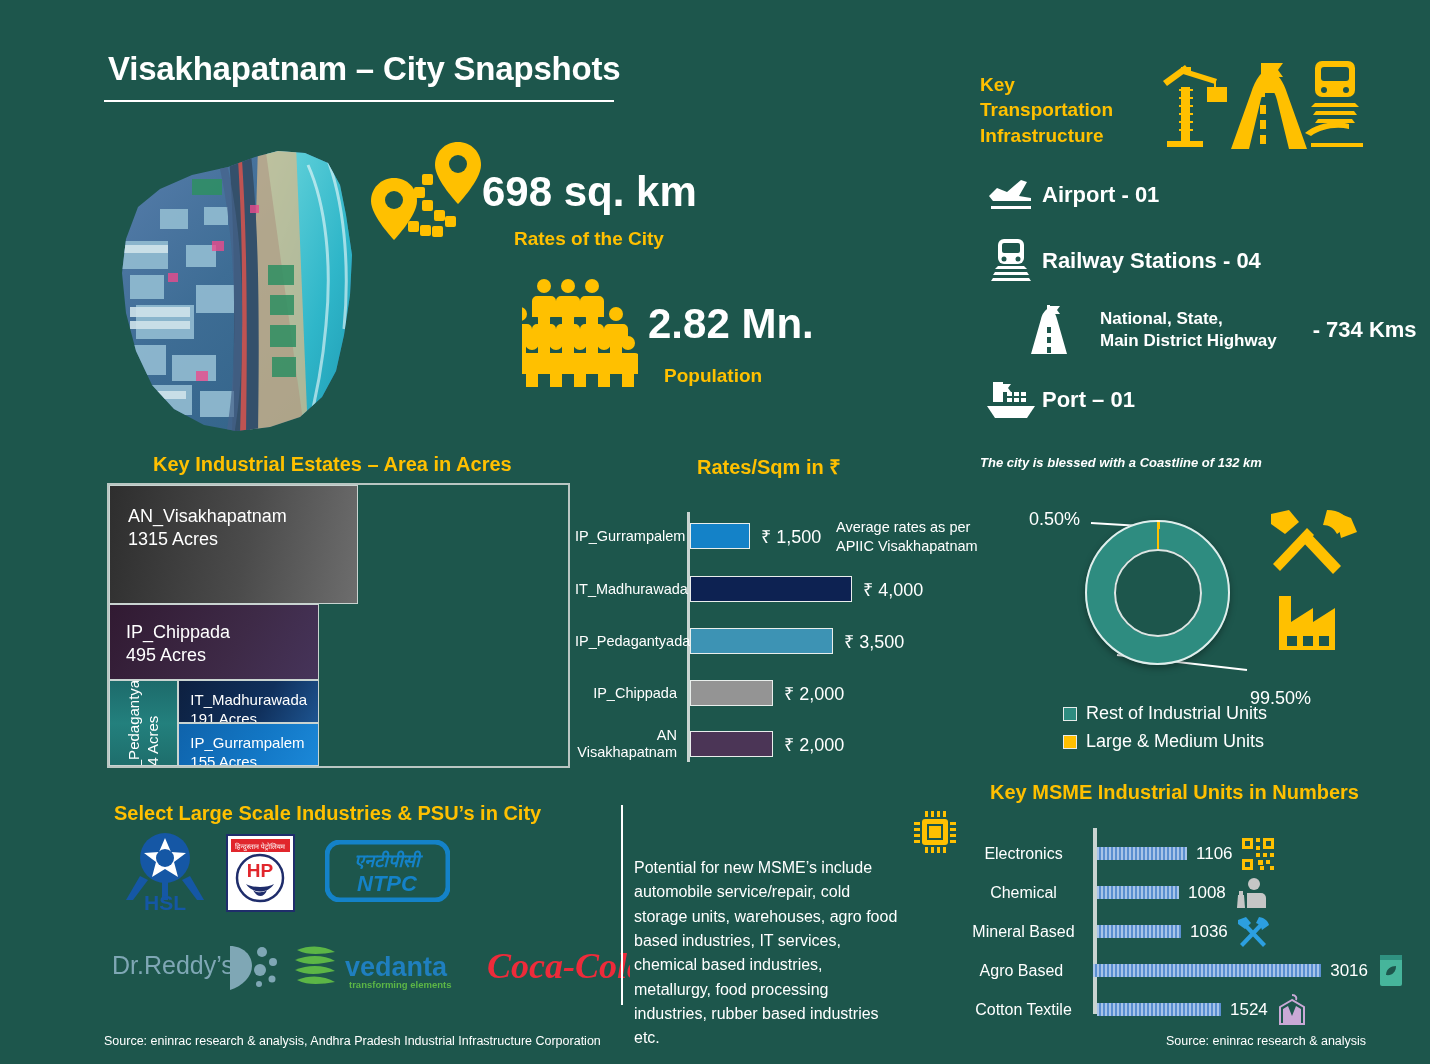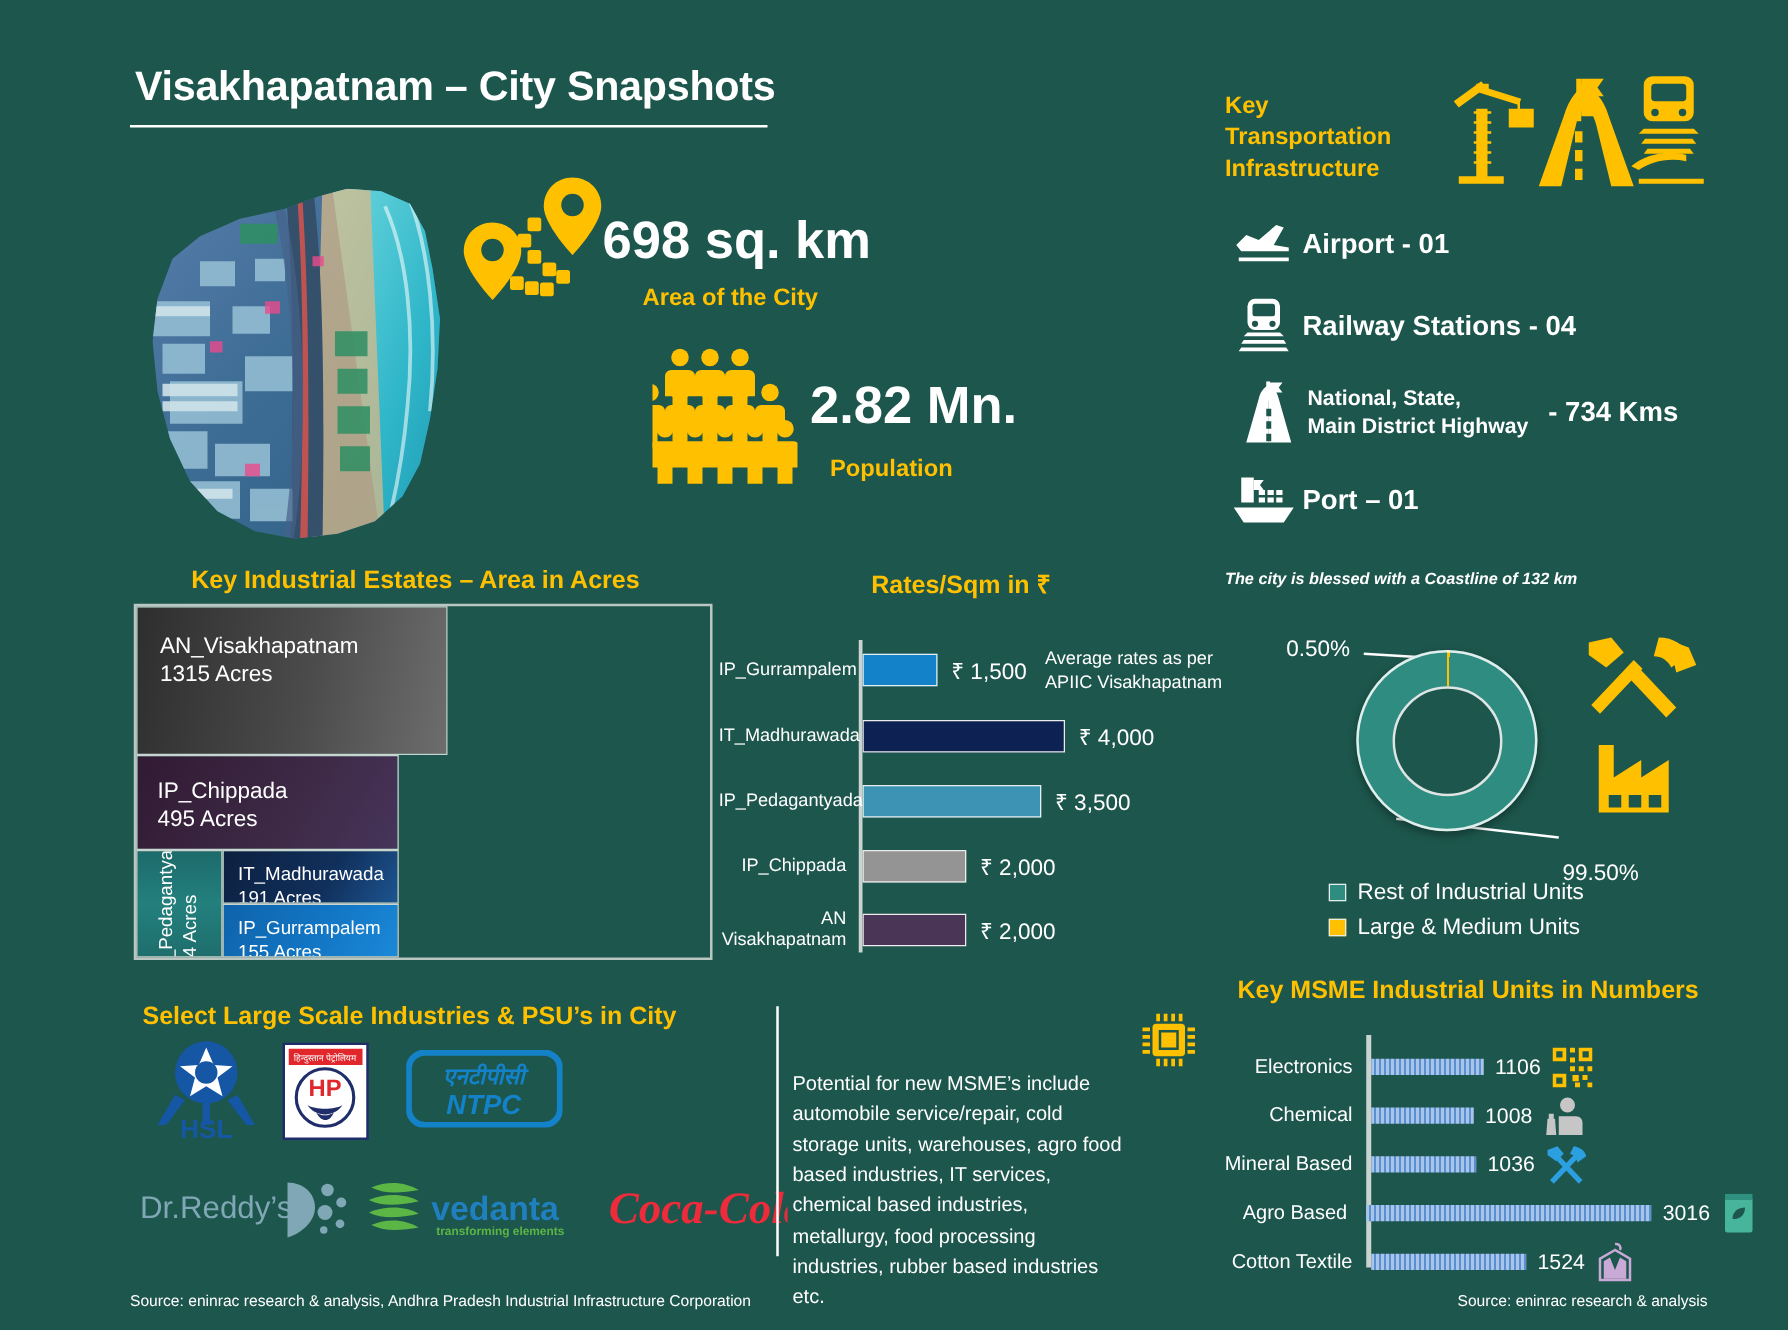--- a/index.html
+++ b/index.html
@@ -54,21 +54,21 @@
     position: absolute; left: 980px; top: 72px;
     font-size: 19px; font-weight: bold; color: #ffc000; line-height: 1.33;
     width: 170px;
   }
   #transport-hero { position: absolute; left: 1155px; top: 55px; width: 215px; height: 100px; }
   .transport-row { position: absolute; display: flex; align-items: center; }
   .transport-row .ticon { width: 62px; display: flex; justify-content: center; }
   .transport-row .tlabel { font-size: 22px; font-weight: bold; white-space: nowrap; }
   #row-airport { left: 980px; top: 178px; }
   #row-rail { left: 980px; top: 238px; }
-  #row-highway { left: 984px; top: 305px; }
+  #row-highway { left: 1018px; top: 305px; gap: 20px; }
   #row-port { left: 980px; top: 380px; }
   #highway-label { font-size: 17px; font-weight: bold; line-height: 1.28; }
   #highway-value { font-size: 22px; font-weight: bold; margin-left: 16px; white-space: nowrap; }
   #coastline-note {
     position: absolute; left: 980px; top: 455px;
     font-size: 13px; font-style: italic; font-weight: bold; white-space: nowrap;
   }
 
   
   .section-title { position: absolute; font-size: 20px; font-weight: bold; color: #ffc000; white-space: nowrap; }
@@ -183,21 +183,21 @@
   #msme-text {
     position: absolute; left: 634px; top: 808px; width: 270px;
     font-size: 16px; line-height: 1.52; margin-top: 48px;
   }
   #chip-icon { position: absolute; left: 913px; top: 810px; width: 44px; height: 44px; }
 
   
   #msme-chart { position: absolute; left: 965px; top: 822px; width: 440px; height: 195px; }
   #msme-axis { position: absolute; left: 128px; top: 6px; width: 4px; height: 186px; background: #c9d4d1; }
   .msme-row { position: absolute; left: 0; width: 440px; height: 39px; display: flex; align-items: center; }
-  .msme-label { width: 124px; text-align: right; font-size: 16px; padding-right: 7px; white-space: nowrap; }
+  .msme-label { width: 124px; text-align: center; font-size: 16px; padding-right: 7px; white-space: nowrap; }
   .msme-bar {
     height: 13px; margin-left: 8px;
     background: repeating-linear-gradient(90deg, #a8c4e8 0px, #a8c4e8 2px, #5a8fd0 2px, #5a8fd0 4px);
   }
   .msme-value { font-size: 17px; margin-left: 9px; white-space: nowrap; }
   .msme-icon { margin-left: 9px; display: flex; align-items: center; }
 
   
   .source { position: absolute; top: 1034px; font-size: 12.5px; white-space: nowrap; }
   #source-left { left: 104px; }
@@ -287,21 +287,21 @@
       <rect x="52" y="60" width="11" height="11" rx="2"></rect>
       <rect x="64" y="70" width="11" height="11" rx="2"></rect>
       <rect x="75" y="76" width="11" height="11" rx="2"></rect>
       <rect x="38" y="81" width="11" height="11" rx="2"></rect>
       <rect x="50" y="85" width="11" height="11" rx="2"></rect>
       <rect x="62" y="86" width="11" height="11" rx="2"></rect>
     </g>
   </svg>
 </div>
 <div id="area-value">698 sq. km</div>
-<div id="area-label">Area of the City</div>
+<div id="area-label">Rates of the City</div>
 
 <div id="population-icon">
   <svg width="116" height="110" viewBox="0 0 116 110">
     <g fill="#ffc000">
       <g>
         <circle cx="46" cy="8" r="7"></circle>
           <path d="M39,18 h14 a5,5 0 0 1 5,5 v16 h-6 v13 h-12 v-13 h-6 v-16 a5,5 0 0 1 5,-5 z"></path>
         <circle cx="70" cy="8" r="7"></circle>
           <path d="M63,18 h14 a5,5 0 0 1 5,5 v16 h-6 v13 h-12 v-13 h-6 v-16 a5,5 0 0 1 5,-5 z"></path>
         <circle cx="22" cy="8" r="7" opacity="0"></circle>

